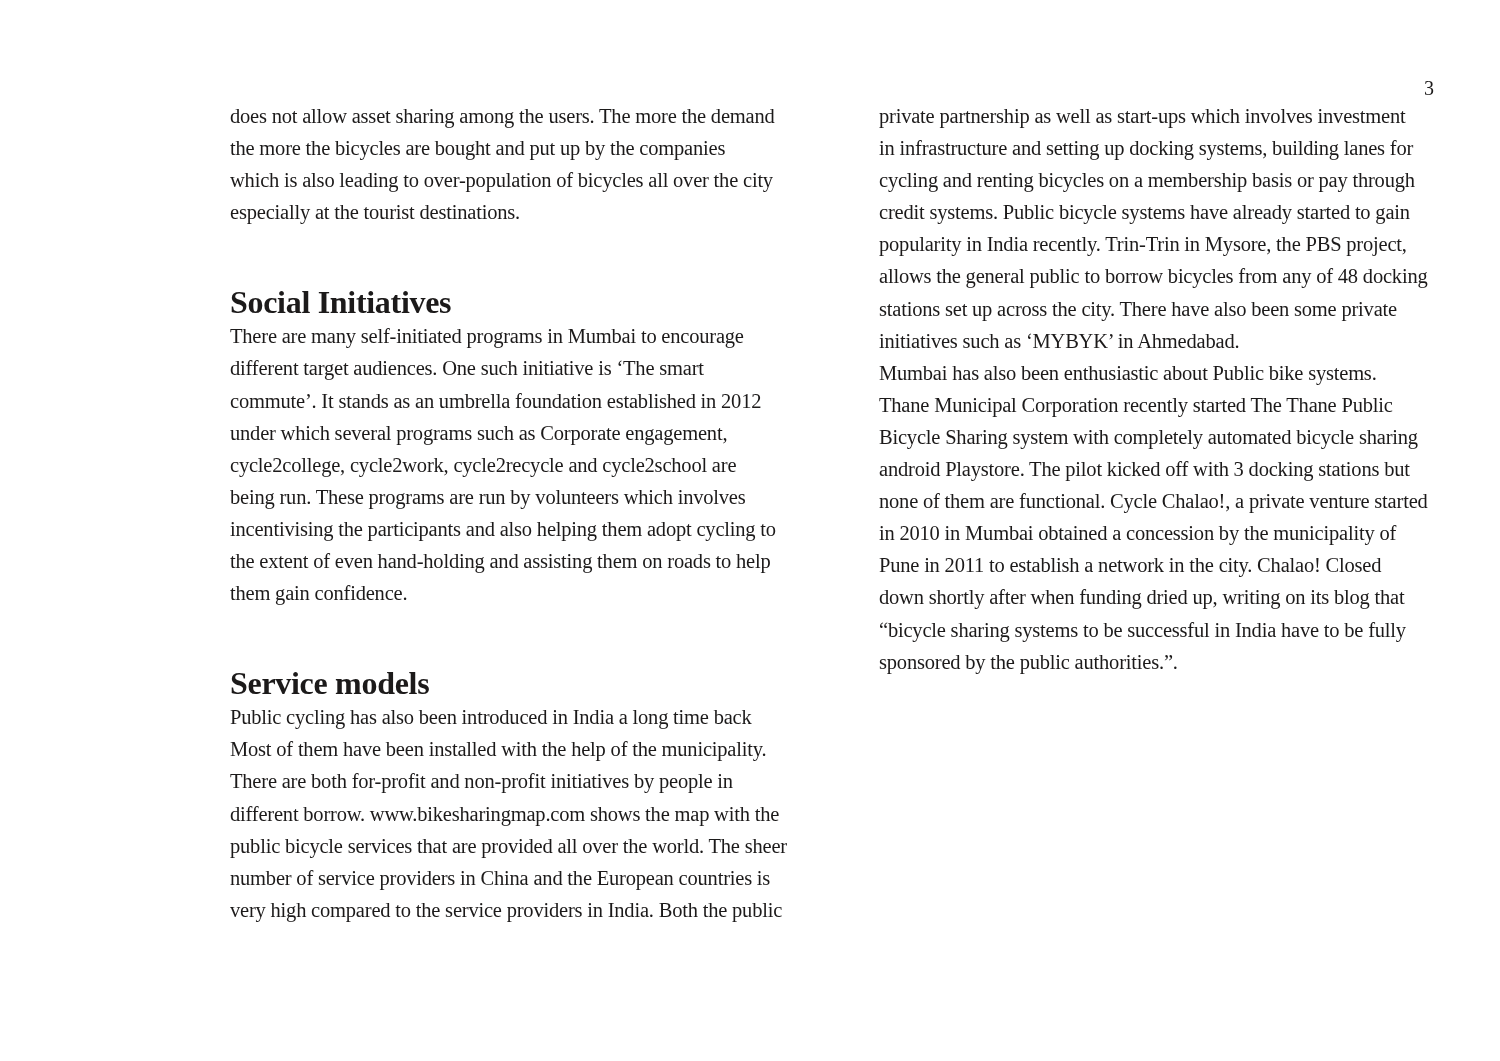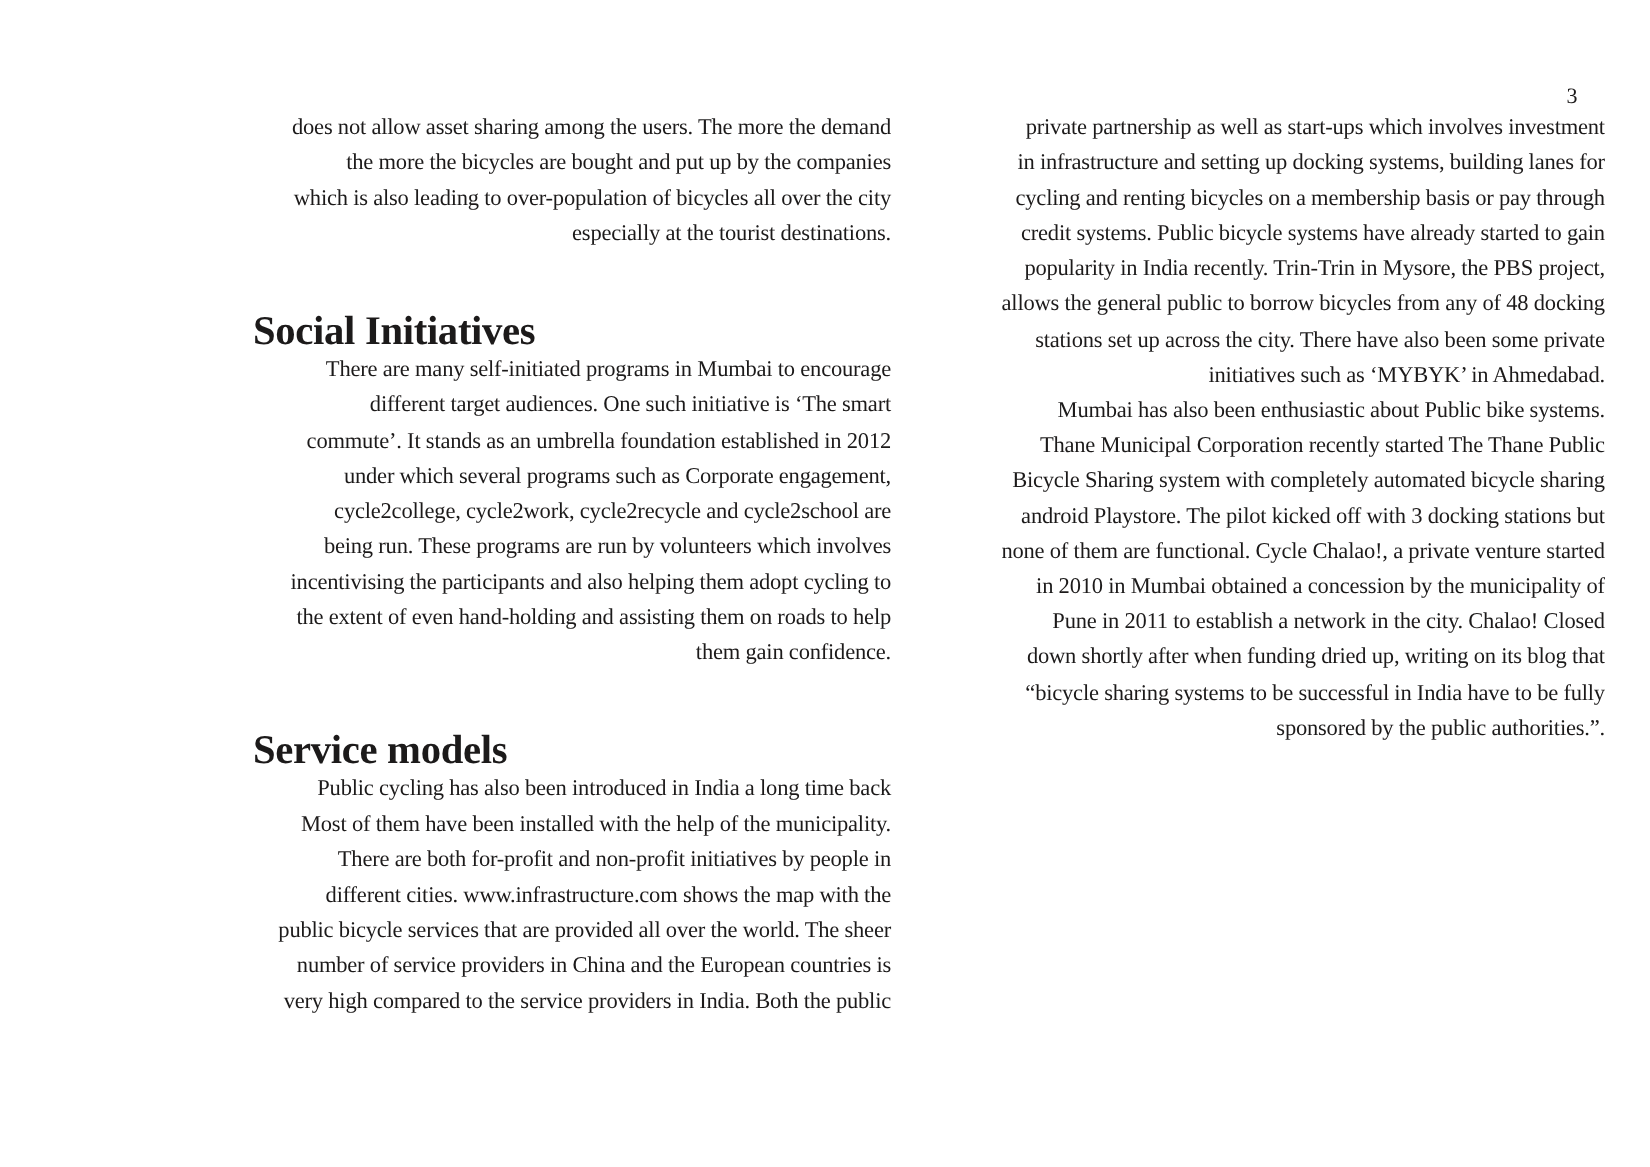--- a/index.html
+++ b/index.html
@@ -28,24 +28,23 @@
       width: 580px;
     }
     .col-left { left: 230px; }
     .col-right { left: 879px; }
     .line {
       font-size: 20.5px;
       line-height: 32.1px;
       height: 32.1px;
       white-space: nowrap;
       letter-spacing: -0.2px;
-      text-align: right;
     }
     .heading {
-      font-size: 37px;
+      font-size: 32px;
       font-weight: bold;
       line-height: 36px;
       height: 36px;
       white-space: nowrap;
       letter-spacing: -0.3px;
     }
     .gap-1 { height: 56px; }
     .gap-2 { height: 56px; }
   </style>
 </head>
@@ -76,21 +75,21 @@
     <div class="line">them gain confidence.</div>
   </div>
 
   <div class="gap-2"></div>
 
   <div>
     <div class="heading">Service models</div>
     <div class="line">Public cycling has also been introduced in India a long time back</div>
     <div class="line">Most of them have been installed with the help of the municipality.</div>
     <div class="line">There are both for-profit and non-profit initiatives by people in</div>
-    <div class="line">different cities. www.infrastructure.com shows the map with the</div>
+    <div class="line">different borrow. www.bikesharingmap.com shows the map with the</div>
     <div class="line">public bicycle services that are provided all over the world. The sheer</div>
     <div class="line">number of service providers in China and the European countries is</div>
     <div class="line">very high compared to the service providers in India. Both the public</div>
   </div>
 </div>
 
 <div class="column col-right">
   <div>
     <div class="line">private partnership as well as start-ups which involves investment</div>
     <div class="line">in infrastructure and setting up docking systems, building lanes for</div>

